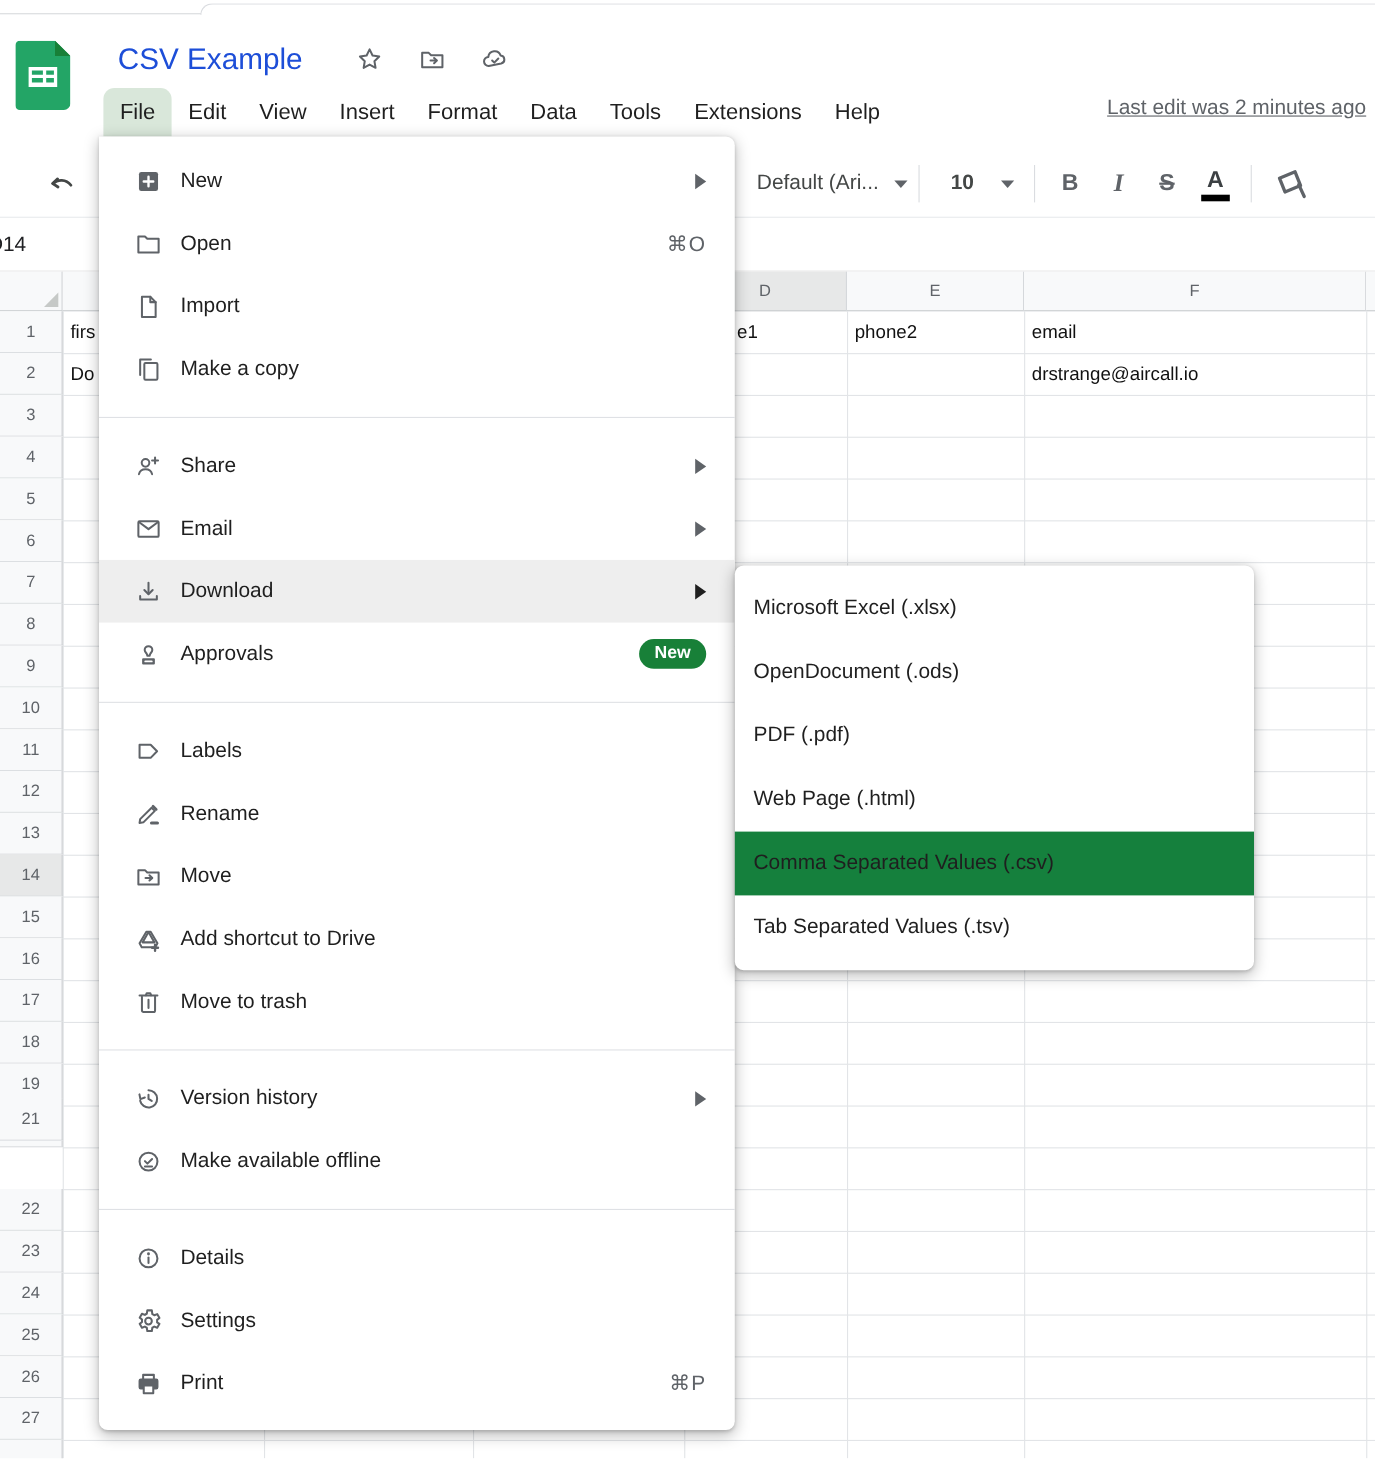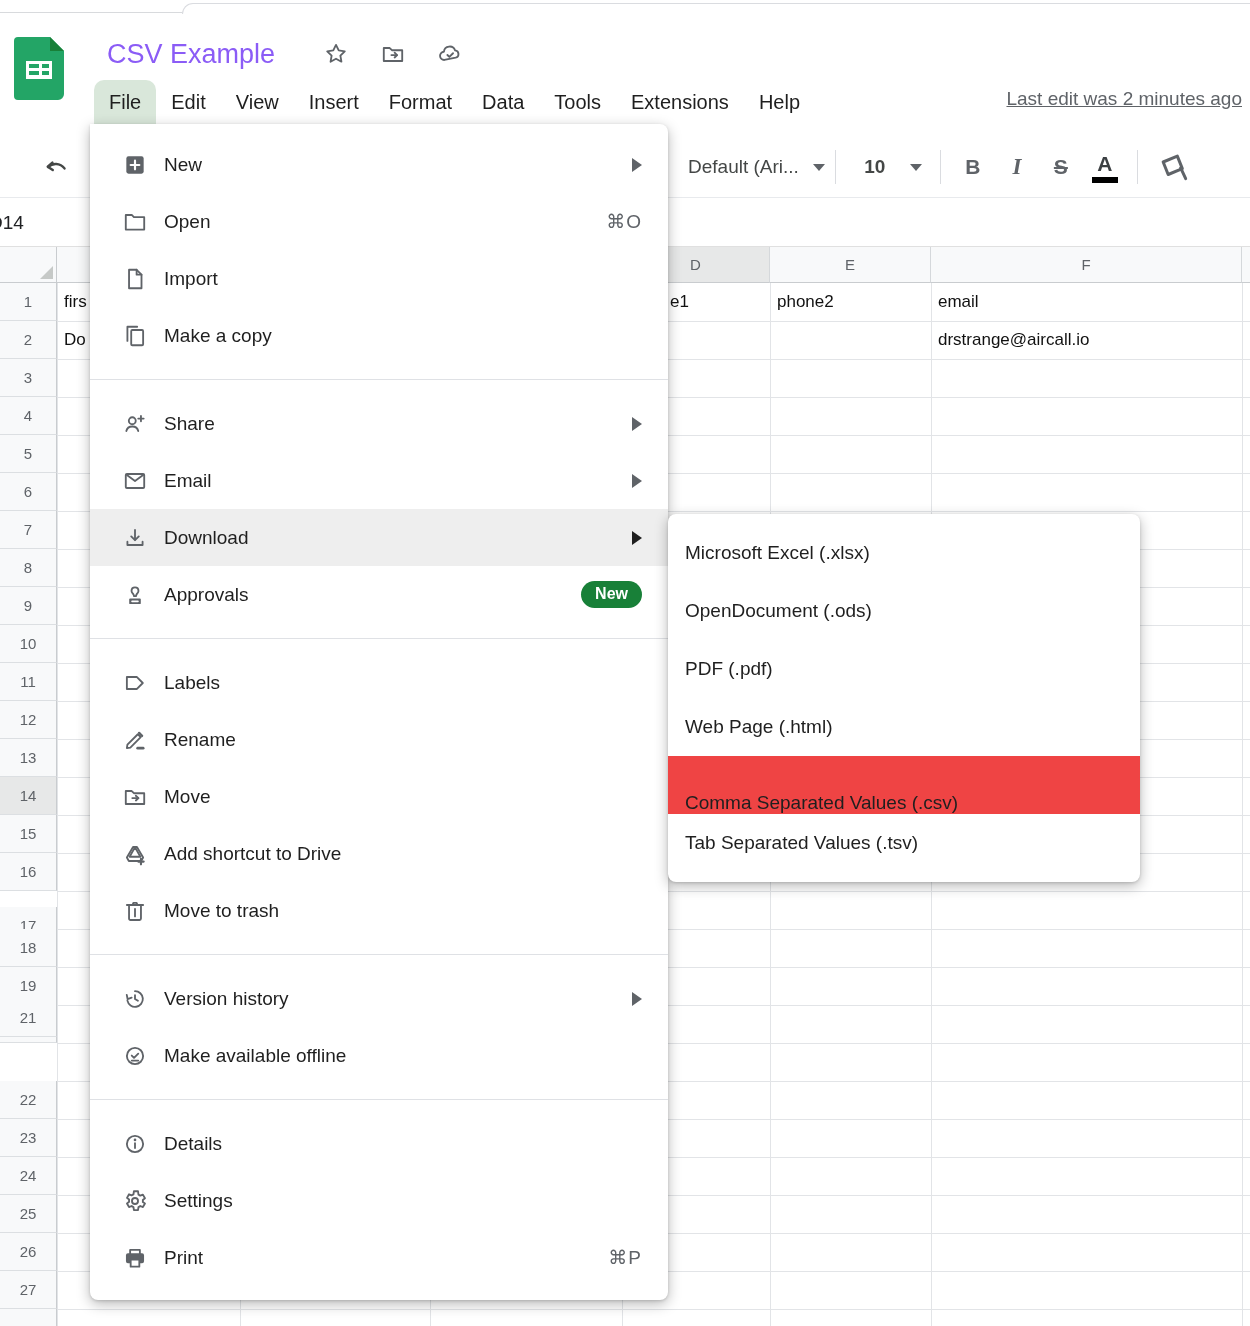--- a/index.html
+++ b/index.html
@@ -7,21 +7,21 @@
   .app {
     position:relative; width:1250px; height:1326px; overflow:hidden;
     background:#fff; font-family:"Liberation Sans", sans-serif; color:#202124;
   }
   
   .browser-strip { position:absolute; left:0; top:0; width:1250px; height:13px; background:#fff; border-bottom:1px solid #d8dadd; }
   .tab-corner { position:absolute; left:182px; top:3px; width:1068px; height:11px; border-left:1px solid #dadce0; border-top:1px solid #dadce0; border-top-left-radius:12px; background:#fff; }
   
   .logo { position:absolute; left:14px; top:37px; width:50px; height:63px; }
   .title-row { position:absolute; left:107px; top:36px; height:36px; display:flex; align-items:center; }
-  .doc-title { font-size:27px; color:#8b5cf6; letter-spacing:0; }
+  .doc-title { font-size:27px; color:#1d4ed8; letter-spacing:0; }
   .title-icons { display:flex; align-items:center; gap:31px; margin-left:48px; }
   .title-icons .ticon { width:26px; height:26px; display:flex; align-items:center; justify-content:center; cursor:pointer; }
   .menubar { position:absolute; left:94px; top:80px; height:44px; display:flex; align-items:stretch; }
   .menubar .mitem { font-size:20px; color:#1f1f1f; padding:0 15px; display:flex; align-items:center; cursor:pointer; }
   .menubar .mitem.active { background:var(--file-bg,#d9e7da); border-radius:10px 10px 0 0; }
   .last-edit { position:absolute; right:8px; top:88px; font-size:19px; color:#5f6368; text-decoration:underline; cursor:pointer; white-space:nowrap; }
   
   .toolbar-row { position:absolute; left:0; top:138px; width:1250px; height:59px; background:#fff; }
   .undo-btn { position:absolute; left:38px; top:11px; width:38px; height:38px; display:flex; align-items:center; justify-content:center; cursor:pointer; }
   .tb-cluster { position:absolute; left:688px; top:7px; height:44px; display:flex; align-items:center; }
@@ -60,21 +60,21 @@
   .menu-item .icon { width:26px; height:26px; margin-right:16px; display:flex; align-items:center; justify-content:center; flex:0 0 auto; }
   .menu-item .lbl { font-size:19px; color:#1f1f1f; }
   .menu-item .right { margin-left:auto; display:flex; align-items:center; }
   .shortcut { font-size:19px; color:#5f6368; letter-spacing:1px; }
   .subarrow { width:0; height:0; border-top:7px solid transparent; border-bottom:7px solid transparent; border-left:10px solid #5f6368; }
   .subarrow.dark { border-left-color:#1f1f1f; }
   .badge { background:var(--badge,#188038); color:#fff; font-size:16px; font-weight:700; padding:4px 14px 5px; border-radius:999px; }
   .menu-divider { border-top:1px solid #dfe1e5; margin:15px 0; }
   .submenu { left:668px; top:514px; width:472px; border-radius:8px; padding:10px 0; z-index:31; }
   .submenu .menu-item { height:58px; padding:0 24px 0 17px; }
-  .submenu .menu-item.active { background:#ef4444;align-items:flex-end; }
+  .submenu .menu-item.active { background:#15803d; }
   svg { display:block; }
 </style>
 </head>
 <body>
 
 <div class="app">
 
   <div class="browser-strip">
     <div class="tab-corner"></div>
   </div>
@@ -216,21 +216,21 @@
       <div class="rowhead" style="top: 454px; height: 38px;">12</div>
       <div class="hline" style="top: 492px;"></div>
       <div class="rowhead" style="top: 492px; height: 38px;">13</div>
       <div class="hline" style="top: 530px;"></div>
       <div class="rowhead sel" style="top: 530px; height: 38px;">14</div>
       <div class="hline" style="top: 568px;"></div>
       <div class="rowhead" style="top: 568px; height: 38px;">15</div>
       <div class="hline" style="top: 606px;"></div>
       <div class="rowhead" style="top: 606px; height: 38px;">16</div>
       <div class="hline" style="top: 644px;"></div>
-      <div class="rowhead" style="top: 660px; height: 38px;">17</div>
+      <div class="rowhead" style="top: 644px; height: 38px;">17</div>
       <div class="hline" style="top: 682px;"></div>
       <div class="rowhead" style="top: 682px; height: 38px;">18</div>
       <div class="hline" style="top: 720px;"></div>
       <div class="rowhead" style="top: 720px; height: 38px;">19</div>
       <div class="hline" style="top: 758px;"></div>
       <div class="rowhead" style="top: 758px; height: 38px;">20</div>
       <div class="hline" style="top: 796px;"></div>
       <div class="rowhead" style="top: 752px; height: 38px;">21</div>
       <div class="hline" style="top: 834px;"></div>
       <div class="rowhead" style="top: 834px; height: 38px;">22</div>

